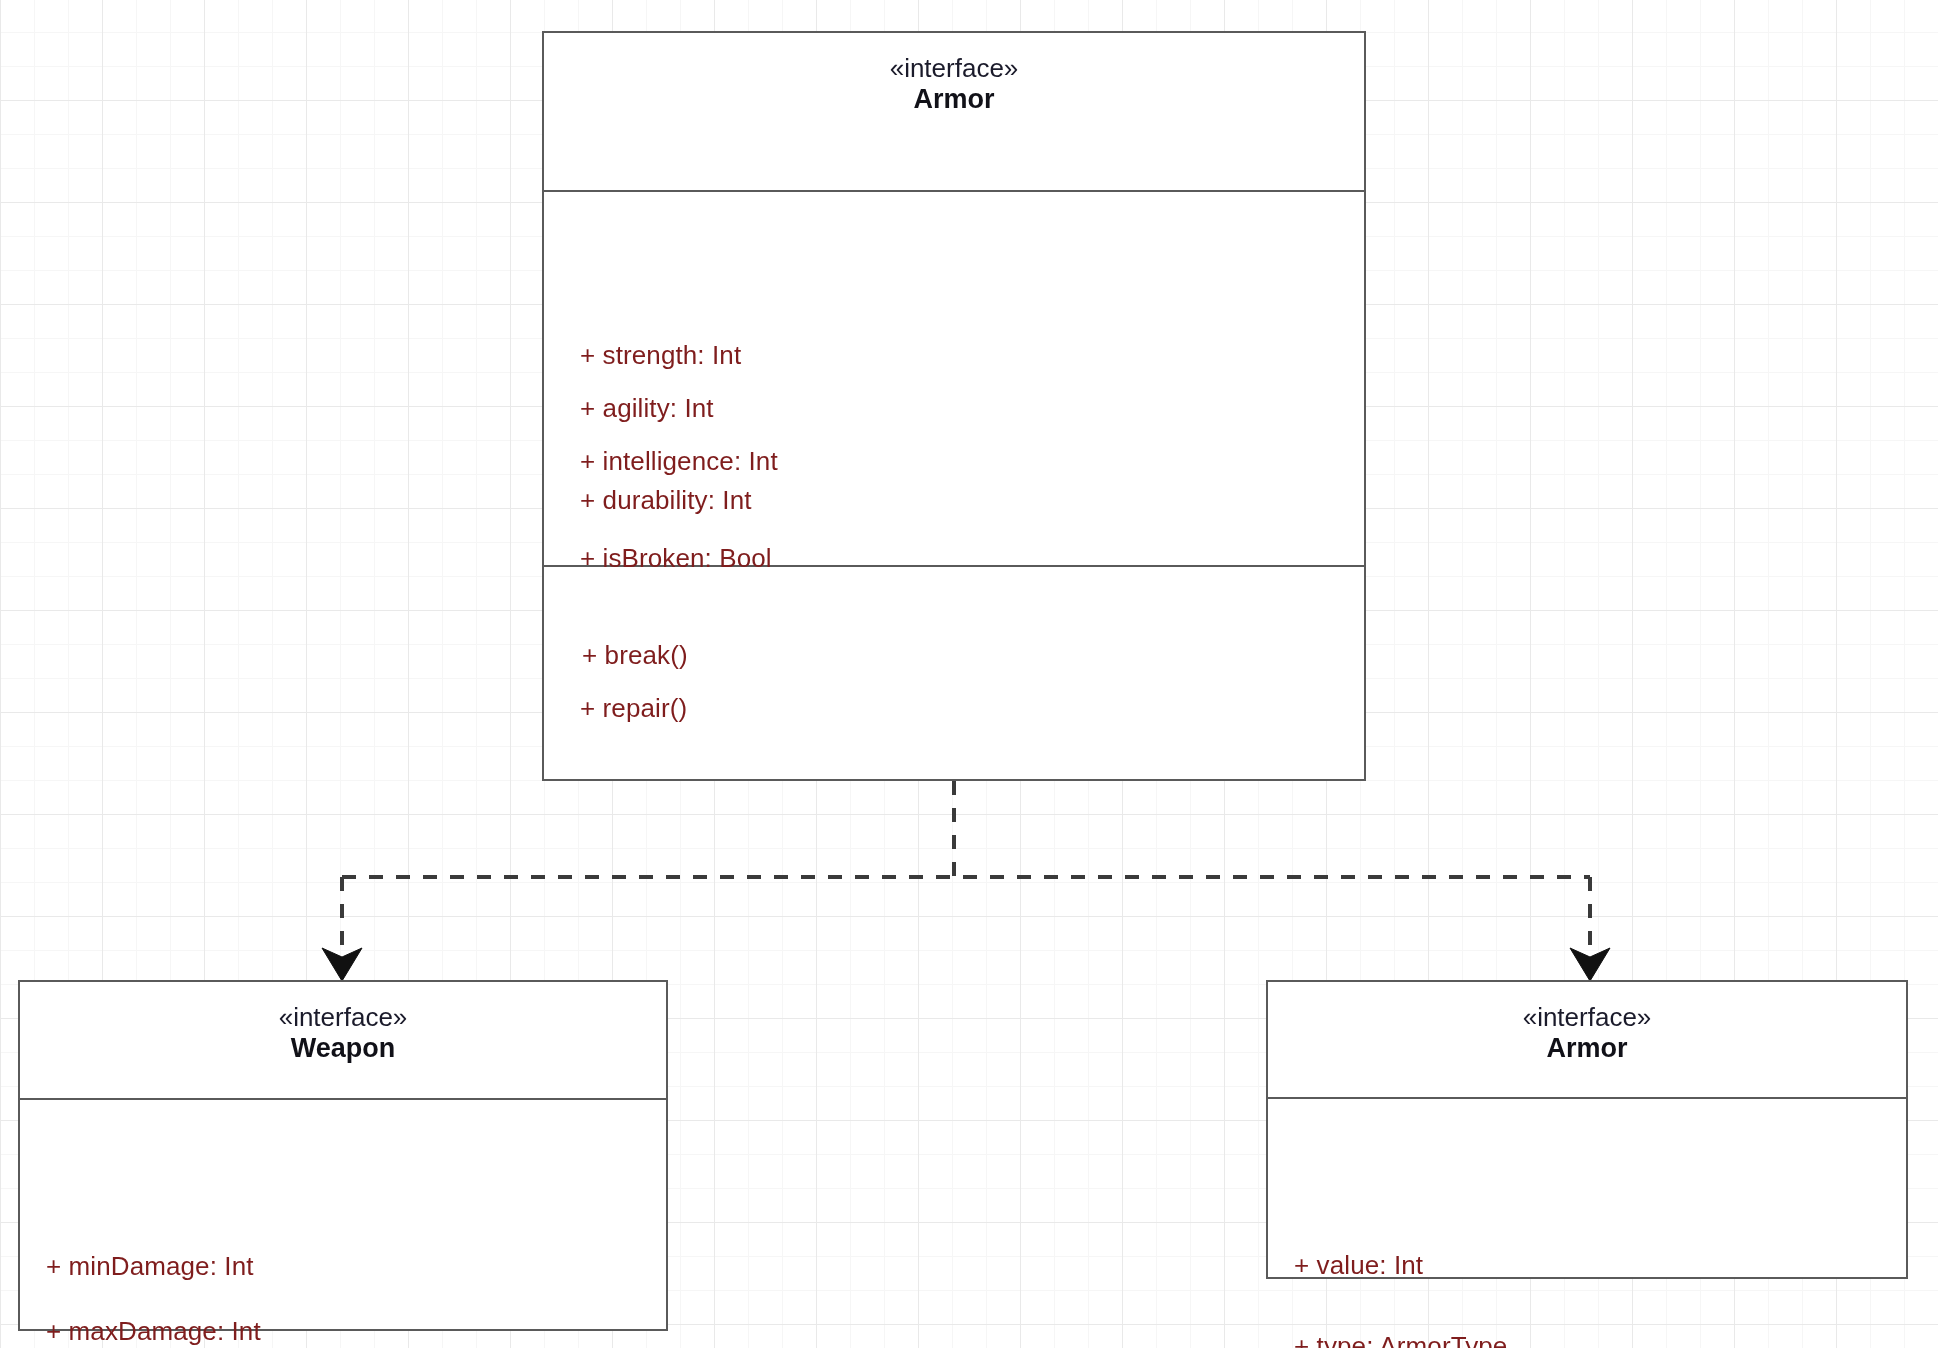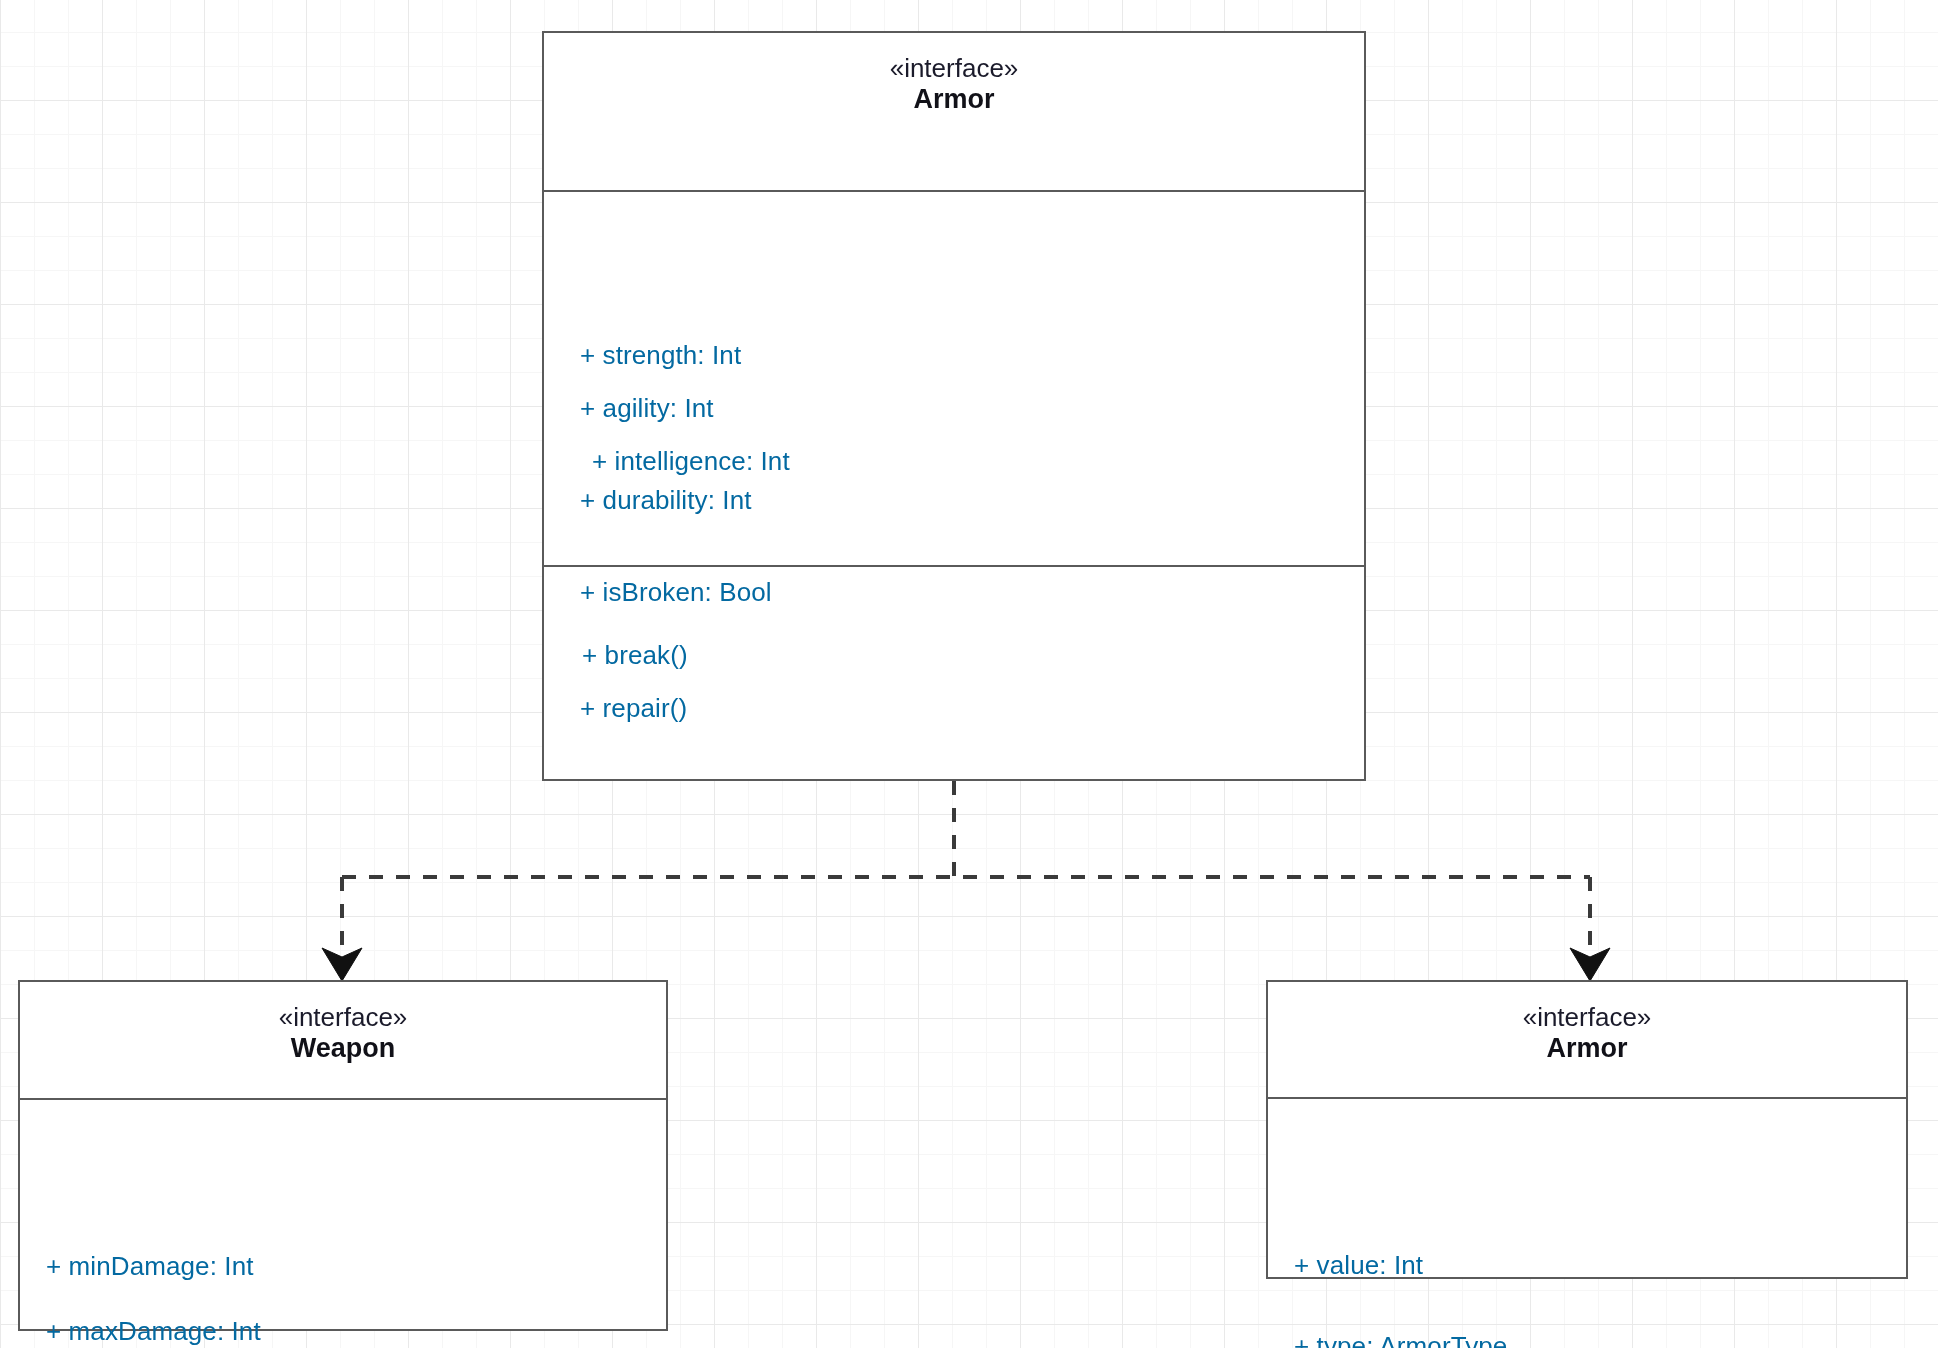--- a/index.html
+++ b/index.html
@@ -63,21 +63,21 @@
   }
 
   .compartment {
     box-sizing: border-box;
     position: relative;
   }
 
   .member {
     position: absolute;
     font-size: 26px;
-    color: #0369a1;
+    color: #7f1d1d;
     white-space: nowrap;
     letter-spacing: 0.1px;
   }
 
   
   #item-class {
     left: 542px;
     top: 31px;
     width: 824px;
     height: 750px;
@@ -142,23 +142,23 @@
     <div class="uml-header">
       <span class="stereotype">«interface»</span>
       <span class="classname">Armor</span>
     </div>
     <div class="divider div-attrs"></div>
     <div class="divider div-ops"></div>
 
     <div class="compartment">
       <span class="member" style="left:36px; top:150px;">+ strength: Int</span>
       <span class="member" style="left:36px; top:203px;">+ agility: Int</span>
-      <span class="member" style="left:48px; top:256px;">+ intelligence: Int</span>
+      <span class="member" style="left:36px; top:256px;">+ intelligence: Int</span>
       <span class="member" style="left:36px; top:295px;">+ durability: Int</span>
-      <span class="member" style="left:36px; top:387px;text-align:right;">+ isBroken: Bool</span>
+      <span class="member" style="left:36px; top:353px;text-align:right;">+ isBroken: Bool</span>
     </div>
 
     <div class="compartment">
       <span class="member" style="left:38px; top:450px;">+ break()</span>
       <span class="member" style="left:36px; top:503px;">+ repair()</span>
     </div>
   </div>
 
   <div class="clip-mask" style="left:1100px; top:340px; width:8px; height:36px;"></div>
 

